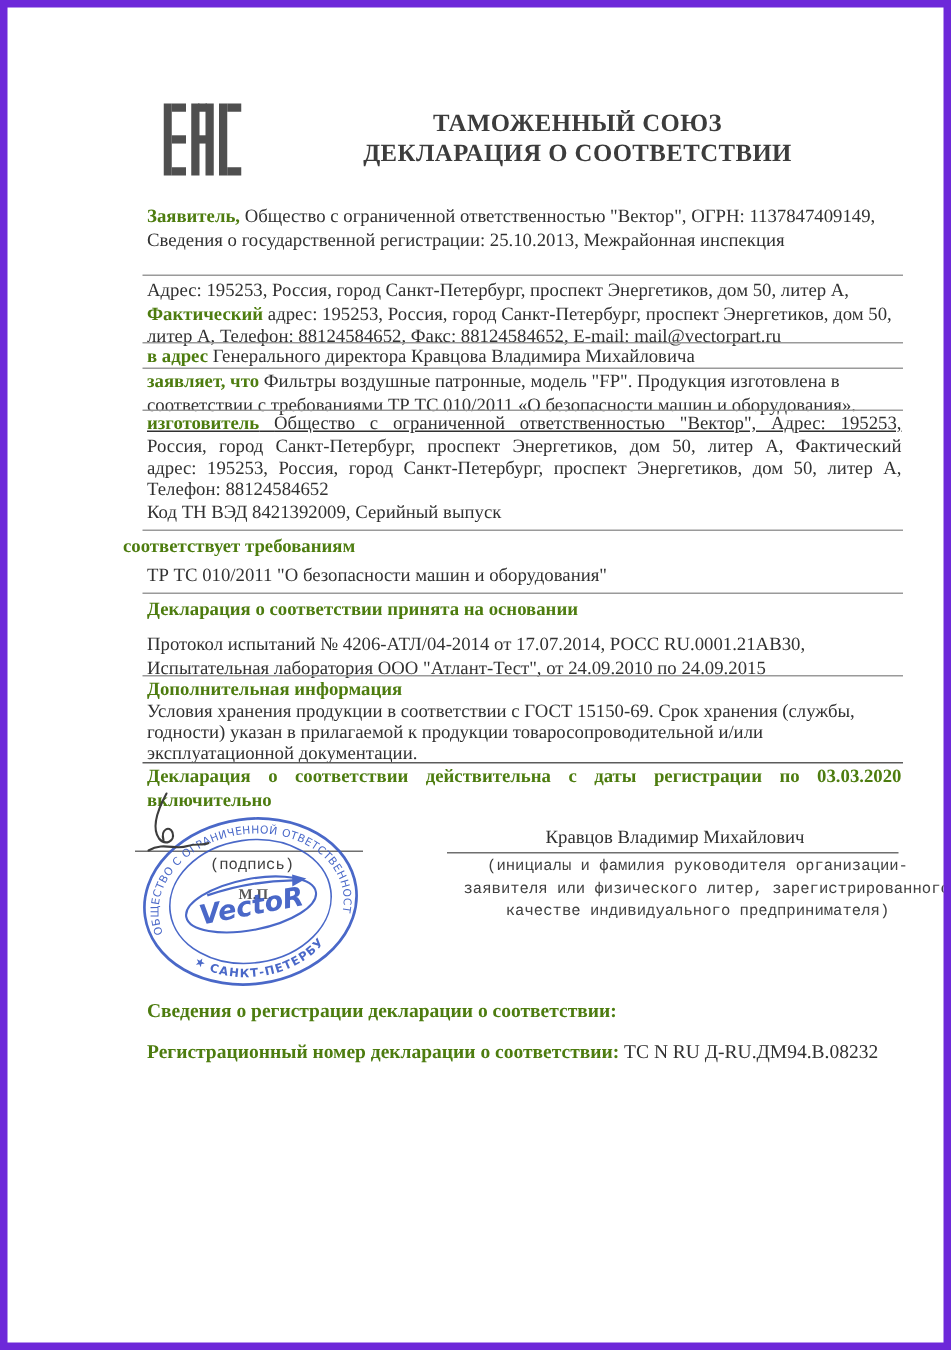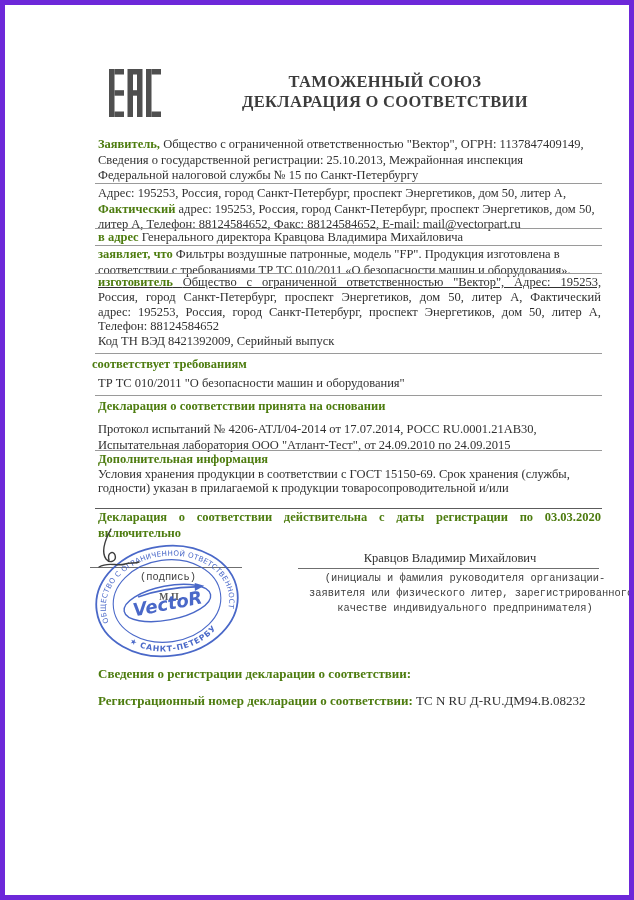--- a/index.html
+++ b/index.html
@@ -49,21 +49,20 @@
   </svg>
 
   <div class="title">
     <div>ТАМОЖЕННЫЙ СОЮЗ</div>
     <div>ДЕКЛАРАЦИЯ О СООТВЕТСТВИИ</div>
   </div>
 
   <div class="abs" style="left:93px; top:132px; width:503px;">
     <div class="line"><span class="b">Заявитель,</span> <span>Общество с ограниченной ответственностью "Вектор", ОГРН: 1137847409149,</span></div>
     <div class="line">Сведения о государственной регистрации: 25.10.2013, Межрайонная инспекция</div>
-    <div class="line">Федеральной налоговой службы № 15 по Санкт-Петербургу</div>
   </div>
   <div class="rule" style="top:178px;"></div>
 
   <div class="abs" style="left:93px; top:181px; width:503px;">
     <div class="line">Адрес: 195253, Россия, город Санкт-Петербург, проспект Энергетиков, дом 50, литер А,</div>
     <div class="line"><span class="b">Фактический</span> <span>адрес: 195253, Россия, город Санкт-Петербург, проспект Энергетиков, дом 50,</span></div>
     <div class="line">литер А, Телефон: 88124584652, Факс: 88124584652, E-mail: mail@vectorpart.ru</div>
   </div>
   <div class="rule" style="top:223px;"></div>
 
@@ -80,35 +79,36 @@
 
   <div class="abs" style="left:93px; top:270px; width:503px;">
     <div class="line just" style="line-height:14.8px;text-decoration:underline;"><span class="b">изготовитель</span> <span>Общество с ограниченной ответственностью "Вектор", Адрес: 195253,</span></div>
     <div class="line just" style="line-height:14.8px;">Россия, город Санкт-Петербург, проспект Энергетиков, дом 50, литер А, Фактический</div>
     <div class="line just" style="line-height:14.8px;">адрес: 195253, Россия, город Санкт-Петербург, проспект Энергетиков, дом 50, литер А,</div>
     <div class="line" style="line-height:14.8px;">Телефон: 88124584652</div>
   </div>
   <div class="abs line" style="left:93px; top:329px; width:503px;">Код ТН ВЭД 8421392009, Серийный выпуск</div>
   <div class="rule" style="top:348px;"></div>
 
-  <div class="abs line b" style="left:87px; top:352px; width:503px;">соответствует требованиям</div>
+  <div class="abs line b" style="left:77px; top:352px; width:503px;">соответствует требованиям</div>
   <div class="abs line" style="left:93px; top:371px; width:503px;">ТР ТС 010/2011 "О безопасности машин и оборудования"</div>
   <div class="rule" style="top:390px;"></div>
 
   <div class="abs line b" style="left:93px; top:394px; width:503px;">Декларация о соответствии принята на основании</div>
   <div class="abs" style="left:93px; top:417px; width:503px;">
     <div class="line">Протокол испытаний № 4206-АТЛ/04-2014 от 17.07.2014, РОСС RU.0001.21АВ30,</div>
     <div class="line">Испытательная лаборатория ООО "Атлант-Тест", от 24.09.2010 по 24.09.2015</div>
   </div>
   <div class="rule" style="top:445px;"></div>
 
   <div class="abs line b" style="left:93px; top:447px; width:503px;">Дополнительная информация</div>
   <div class="abs" style="left:93px; top:462px; width:503px;">
     <div class="line" style="line-height:14px;">Условия хранения продукции в соответствии с ГОСТ 15150-69. Срок хранения (службы,</div>
     <div class="line" style="line-height:14px;">годности) указан в прилагаемой к продукции товаросопроводительной и/или</div>
+    <div class="line" style="line-height:14px;">эксплуатационной документации.</div>
   </div>
   <div class="rule dark" style="top:503px;"></div>
 
   <div class="abs" style="left:93px; top:505px; width:503px;">
     <div class="line just b">Декларация о соответствии действительна с даты регистрации по 03.03.2020</div>
     <div class="line b">включительно</div>
   </div>
 
   <svg class="abs" style="left:82px; top:521px; z-index:4;" width="70" height="55" viewBox="0 0 70 55">
     <g fill="none" stroke="#3d3d3d" stroke-width="1.4" stroke-linecap="round">

